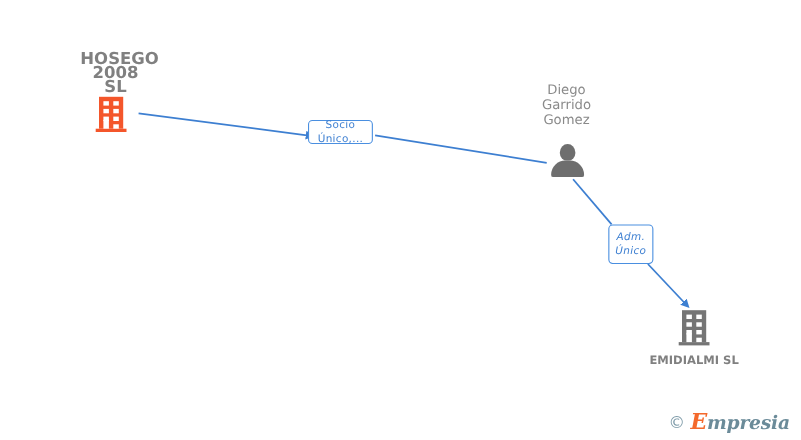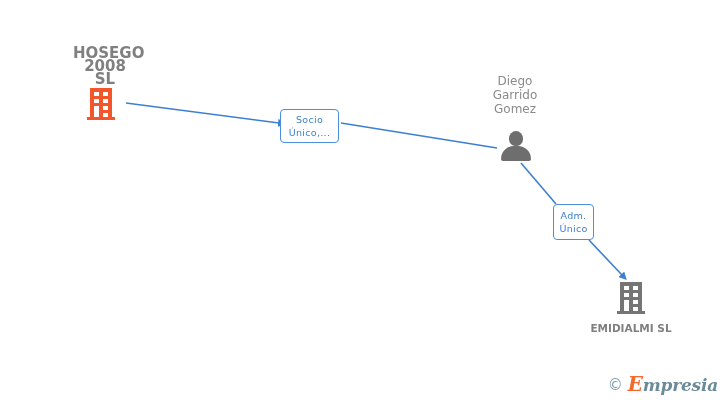--- a/index.html
+++ b/index.html
@@ -234,26 +234,26 @@
       <div class="win" style="left:7px;  top:18px;"></div>
       <div class="win" style="left:16px; top:18px;"></div>
       <div class="win" style="left:16px; top:25px;"></div>
       <div class="door"></div>
     </div>
   </div>
   <div class="node" style="left:583px; top:322px;">
     <div class="company-label bottom" style="left:0px; top:0px; width:96px;">EMIDIALMI SL</div>
   </div>
 
-  <div class="edge-box" style="left:280px; top:109px; width:59px; height:34px;">
+  <div class="edge-box" style="left:280px; top:109px; width:59px; height:22px;">
     <span>Socio</span>
     <span>Único,...</span>
   </div>
 
-  <div class="edge-box" style="left:553px; top:204px; width:41px; height:36px;">
+  <div class="edge-box" style="left:553px; top:204px; width:41px; height:36px;font-style:italic;">
     <span>Adm.</span>
     <span>Único</span>
   </div>
 
   <div id="watermark">
     <span class="cmark">©</span>
     <span class="brand"><span class="e">E</span><span>mpresia</span></span>
   </div>
 
 </div>

